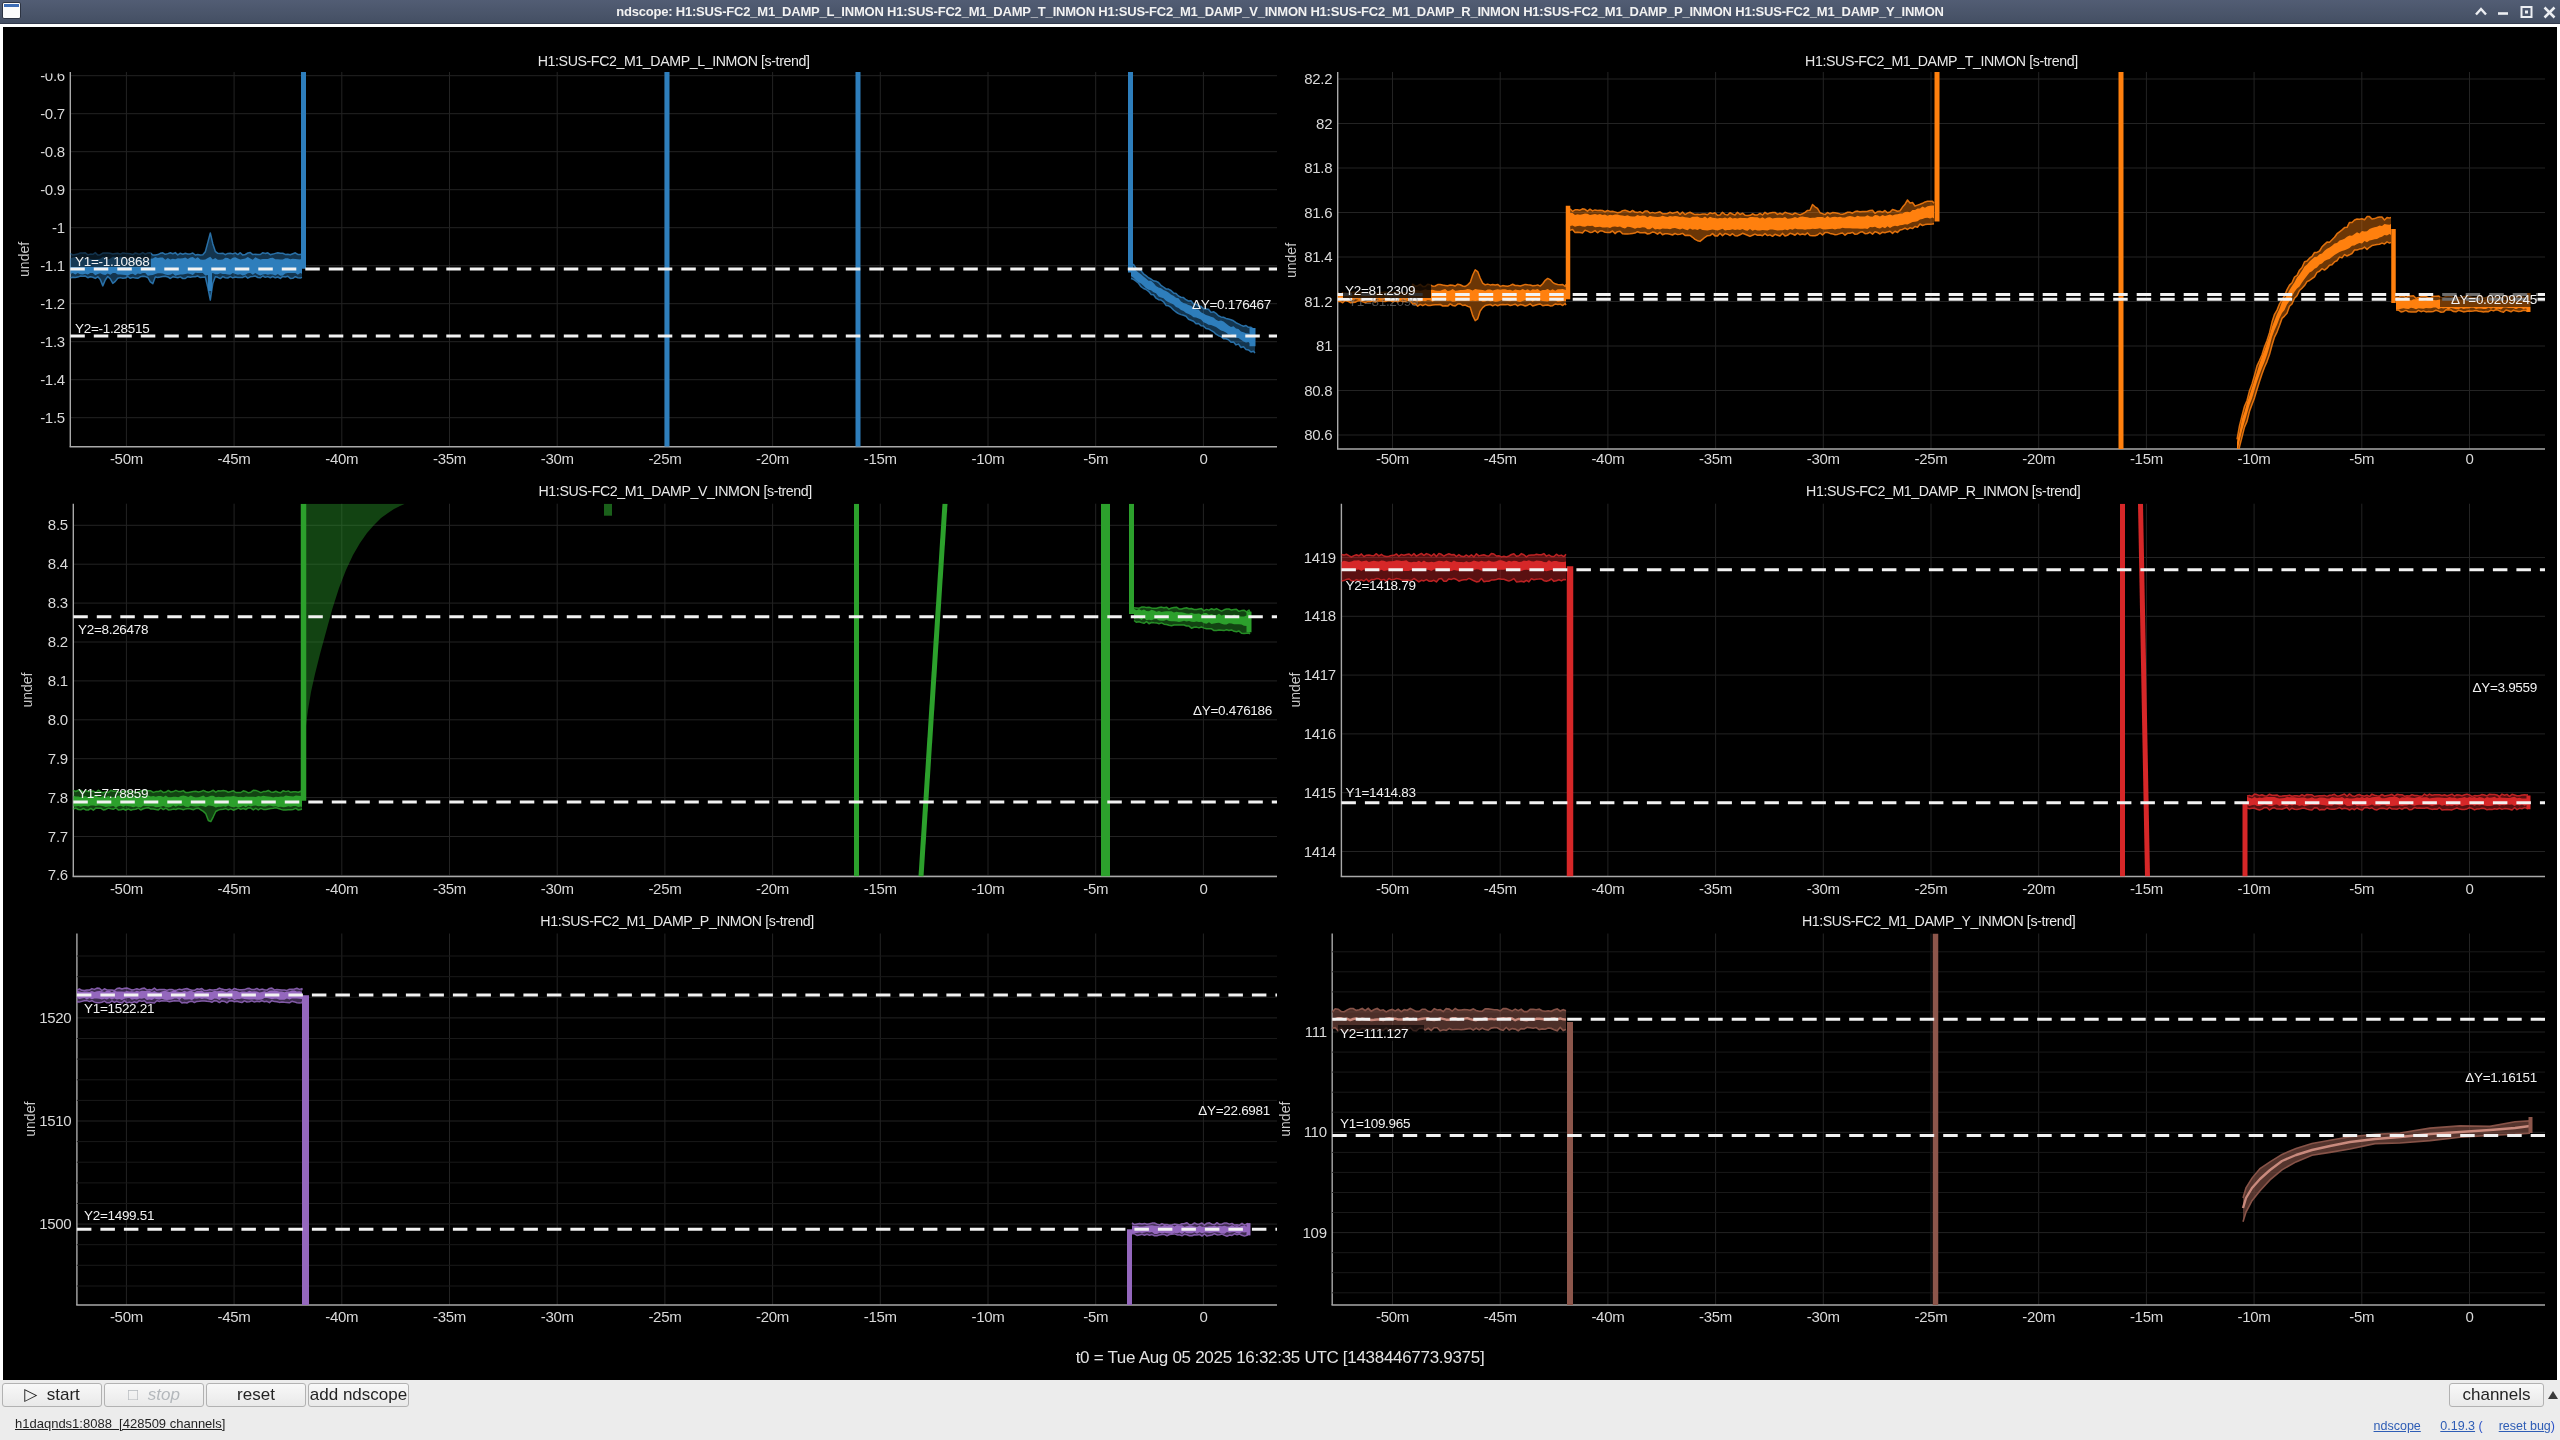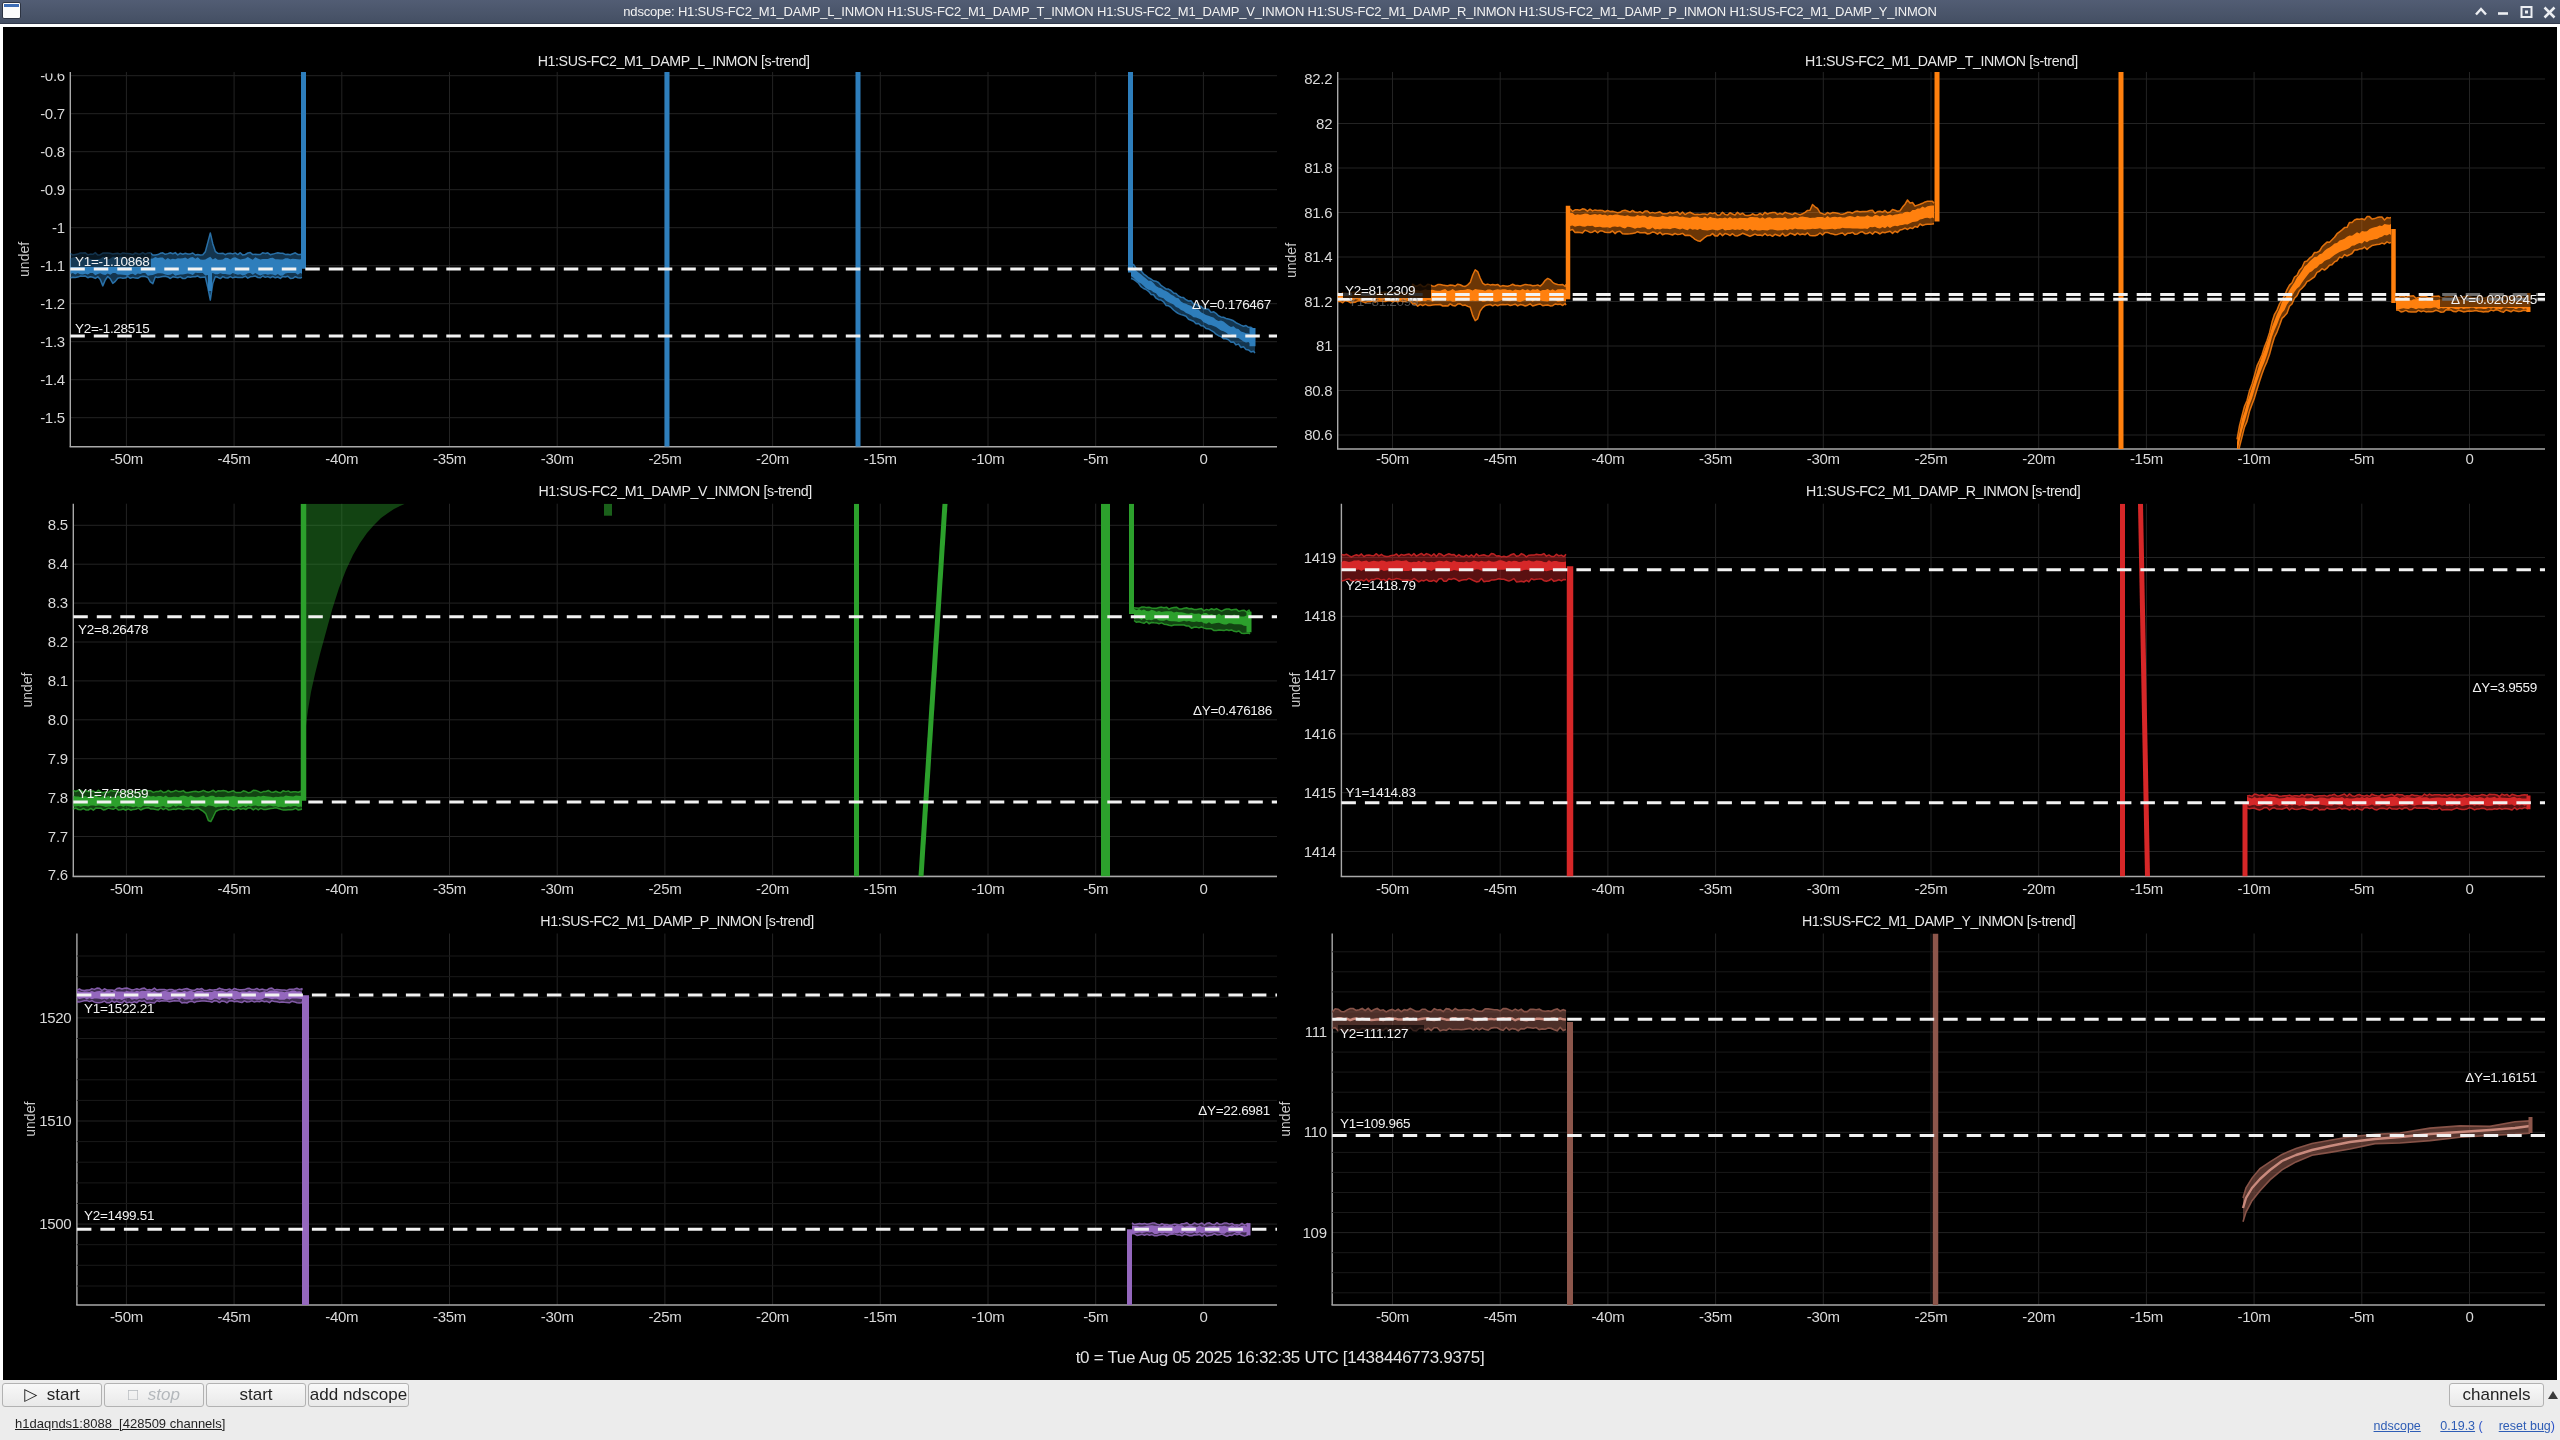--- a/index.html
+++ b/index.html
@@ -3,21 +3,21 @@
 <meta charset="utf-8">
 <style>
 * { margin:0; padding:0; box-sizing:border-box; }
 html,body { width:2560px; height:1440px; overflow:hidden;
   font-family:"Liberation Sans", sans-serif; background:#ececec; }
 #titlebar { position:absolute; left:0; top:0; width:2560px; height:24px;
   background:linear-gradient(#525d74, #444f63);
   border-bottom:1px solid #333b4d; }
 #titletext { position:absolute; left:0; top:0; width:2560px; height:24px;
   text-align:center; line-height:24px; color:#f2f2f2; font-size:13px;
-  font-weight:normal; letter-spacing:-0.2px; }
+  font-weight:bold; letter-spacing:-0.2px; }
 #winicon { position:absolute; left:2px; top:2px; width:19px; height:17px;
   background:#fbfbfb; border:1px solid #2c3342; border-radius:2px; }
 #winicon::after { content:""; position:absolute; left:1px; top:1px; right:1px;
   height:3px; background:#3d6db6; }
 #canvas { position:absolute; left:0px; top:24px; width:2560px; height:1356px;
   background:#ffffff; }
 #black { position:absolute; left:3px; top:3px; width:2554px; height:1353px;
   background:#000000; }
 #plots { position:absolute; left:0; top:0; }
 #toolbar { position:absolute; left:0; top:1380px; width:2560px; height:30px;
@@ -494,21 +494,21 @@
 <line x1="1332.2" y1="1135.5" x2="2545.0" y2="1135.5" stroke="#f2f2f2" stroke-width="3.0" stroke-dasharray="14.5 9"></line>
 <rect x="1338" y="1025" width="86" height="16" fill="#000000" fill-opacity="0.6"></rect>
 <text x="1340.0" y="1038.0" font-size="13.5" fill="#f2f2f2" text-anchor="start" letter-spacing="-0.3" font-weight="normal" style="font-family:'Liberation Sans',sans-serif">Y2=111.127</text>
 <text x="1340.0" y="1128.0" font-size="13.5" fill="#f2f2f2" text-anchor="start" letter-spacing="-0.3" font-weight="normal" style="font-family:'Liberation Sans',sans-serif">Y1=109.965</text>
 <text x="2537.0" y="1082.0" font-size="13.5" fill="#f2f2f2" text-anchor="end" letter-spacing="-0.3" font-weight="normal" style="font-family:'Liberation Sans',sans-serif">ΔY=1.16151</text>
 <text x="1280.0" y="1363.0" font-size="17" fill="#e2e2e2" text-anchor="middle" letter-spacing="-0.3" font-weight="normal" style="font-family:'Liberation Sans',sans-serif">t0 = Tue Aug 05 2025 16:32:35 UTC [1438446773.9375]</text>
 </svg>
 <div id="toolbar">
   <div class="btn" style="left:2px; width:100px">▷&nbsp; start online</div>
   <div class="btn dis" style="left:104px; width:100px">□&nbsp; stop online</div>
-  <div class="btn" style="left:206px; width:100px">start</div>
+  <div class="btn" style="left:206px; width:100px">reset</div>
   <div class="btn" style="left:308px; width:101px">add ndscope</div>
   <div class="btn" style="left:2449px; width:95px">channels</div>
   <div style="position:absolute; left:2548px; top:11px; width:0; height:0;
        border-left:5px solid transparent; border-right:5px solid transparent;
        border-bottom:8px solid #3a3a3a;"></div>
 </div>
 <div id="statusbar">
   <span id="statusleft">h1daqnds1:8088&nbsp; [428509 channels]</span>
   <span id="statusright"><a>ndscope</a> <a>0.19.3</a> (<a>reset bug</a>)</span>
 </div>

